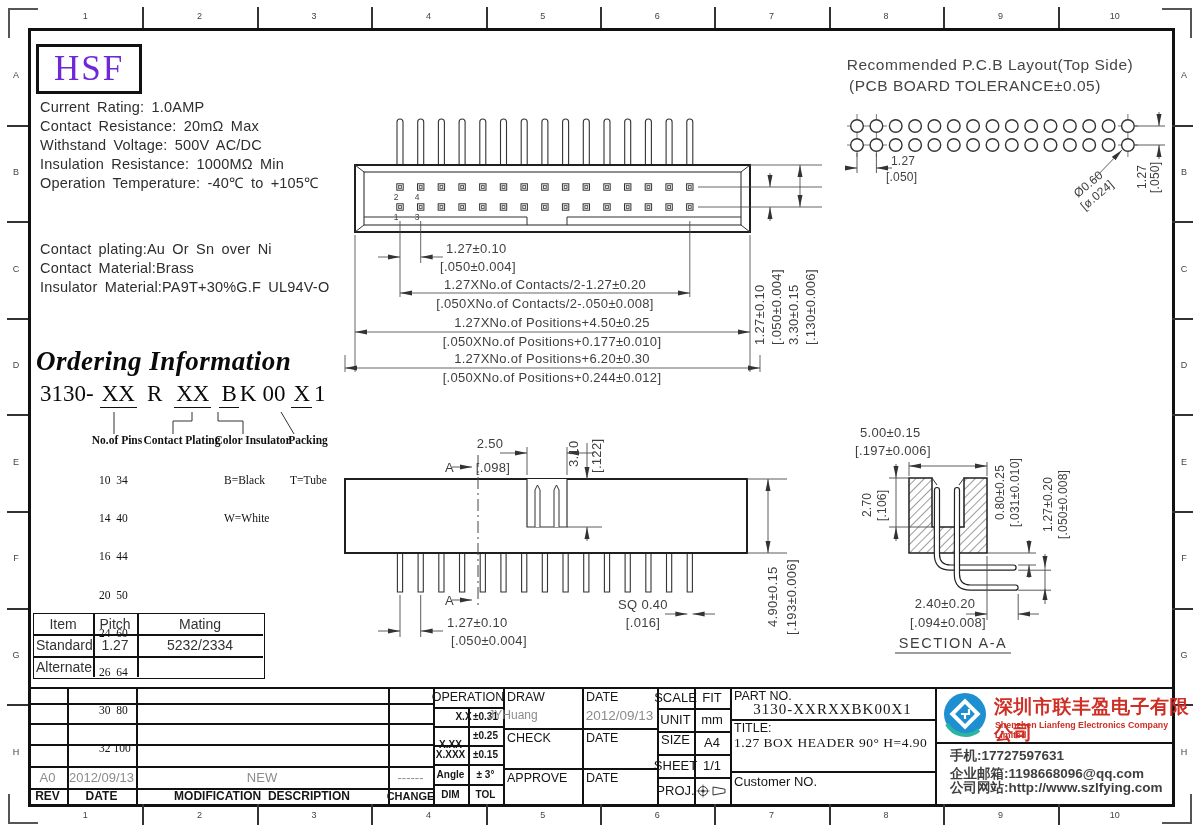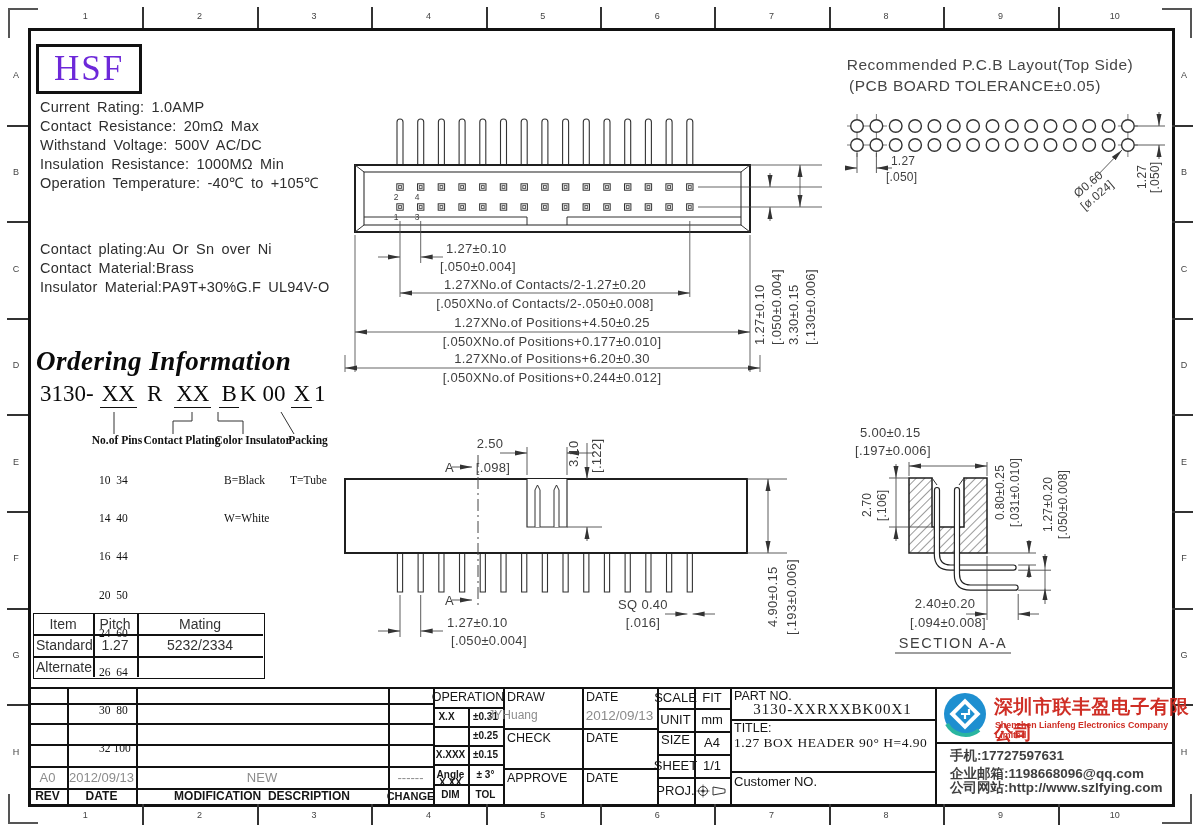--- a/index.html
+++ b/index.html
@@ -483,23 +483,23 @@
     <div class="tb-val" style="left:67px;top:788px;width:69px;height:16px;font-weight:bold;font-size:12px">DATE</div>
     <div class="tb-val" style="left:136px;top:788px;width:252px;height:16px;font-weight:bold;font-size:12px;white-space:pre">MODIFICATION  DESCRIPTION</div>
     <div class="tb-val" style="left:388px;top:788px;width:45px;height:16px;font-weight:bold;font-size:11px">CHANGE</div>
 
     <div class="hl" style="left:433px;top:707px;width:70px"></div>
     <div class="hl" style="left:433px;top:726px;width:70px"></div>
     <div class="hl" style="left:433px;top:745px;width:70px"></div>
     <div class="hl" style="left:433px;top:764px;width:70px"></div>
     <div class="hl" style="left:433px;top:784px;width:70px"></div>
     <div class="tb-val" style="left:433px;top:687px;width:70px;height:20px;font-size:12.5px">OPERATION</div>
-    <div class="tb-sm" style="left:429px;top:707px;width:35px;height:19px">X.X</div>
+    <div class="tb-sm" style="left:446px;top:707px;width:35px;height:19px">X.X</div>
     <div class="tb-sm" style="left:468px;top:707px;width:35px;height:19px">±0.31</div>
-    <div class="tb-sm" style="left:433px;top:764px;width:35px;height:36px">X.XX</div>
+    <div class="tb-sm" style="left:433px;top:726px;width:35px;height:36px">X.XX</div>
     <div class="tb-sm" style="left:468px;top:726px;width:35px;height:19px">±0.25</div>
     <div class="tb-sm" style="left:433px;top:745px;width:35px;height:19px">X.XXX</div>
     <div class="tb-sm" style="left:468px;top:745px;width:35px;height:19px">±0.15</div>
     <div class="tb-sm" style="left:433px;top:764px;width:35px;height:20px">Angle</div>
     <div class="tb-sm" style="left:468px;top:764px;width:35px;height:20px">± 3°</div>
     <div class="tb-sm" style="left:433px;top:784px;width:35px;height:20px">DIM</div>
     <div class="tb-sm" style="left:468px;top:784px;width:35px;height:20px">TOL</div>
 
     <div class="hl" style="left:503px;top:728px;width:154px"></div>
     <div class="hl" style="left:503px;top:768px;width:154px"></div>

